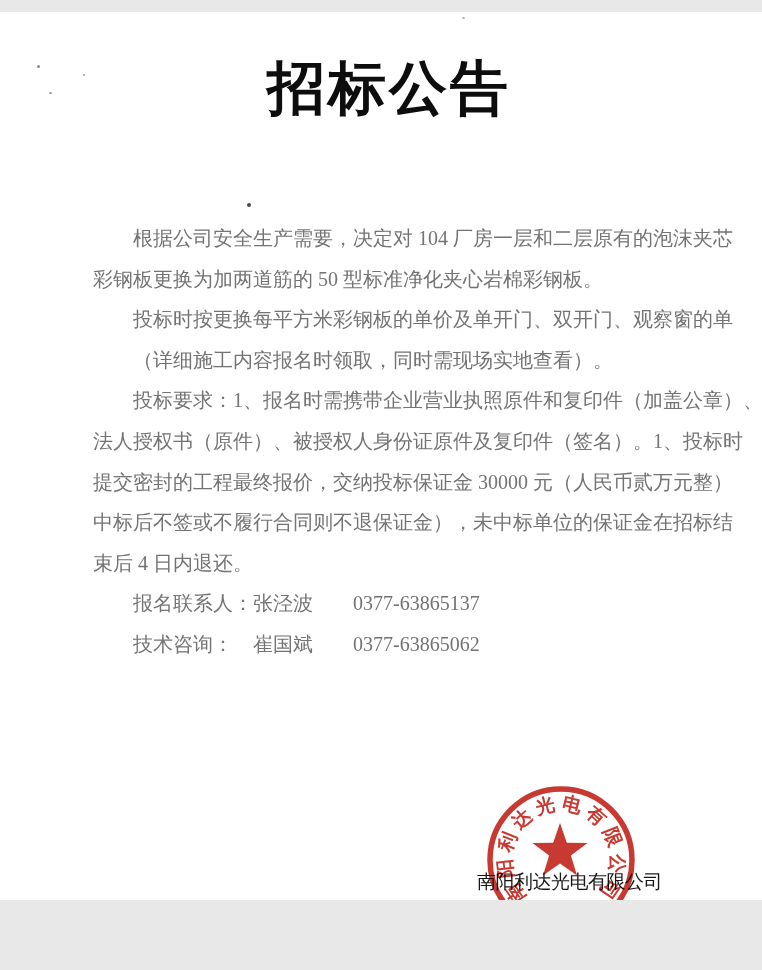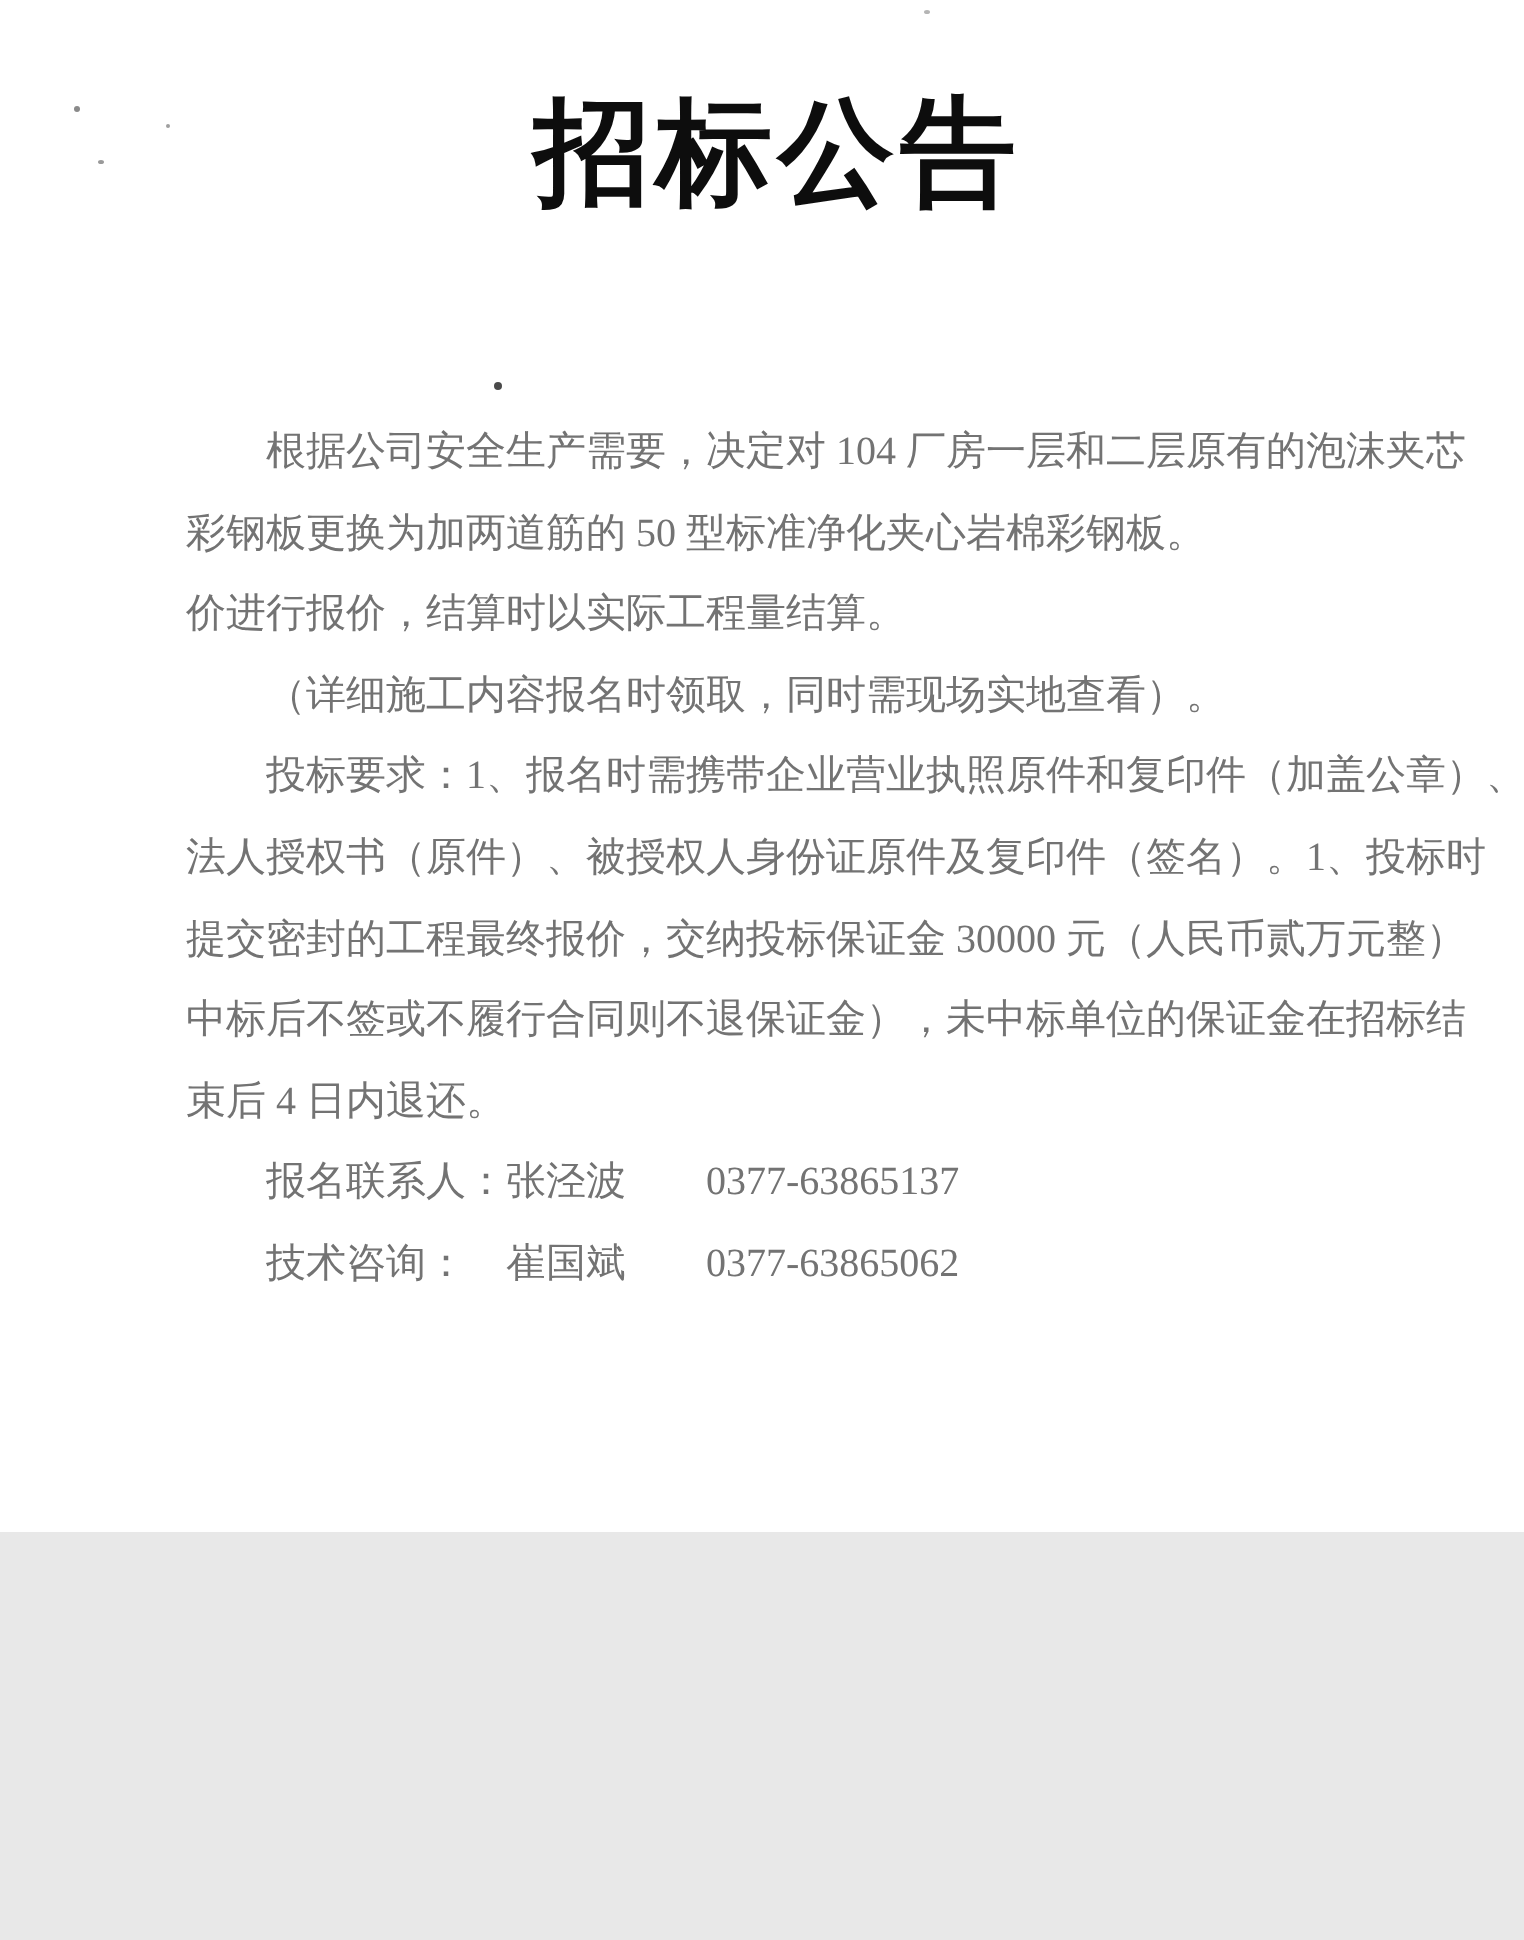--- a/index.html
+++ b/index.html
@@ -1,19 +1,19 @@
 <!DOCTYPE html>
 <html><head>
 <meta charset="utf-8">
 <style>
   html,body{margin:0;padding:0;background:#e8e8e8;}
   .page{
     position:relative;
-    width:762px;height:766px;
-    margin:0 auto;
+    width:762px;height:888px;
+    margin:12px auto;
     background:#ffffff;
     overflow:hidden;
     font-family:"Liberation Serif","DejaVu Serif",serif;
     color:#1f1f1f;
     text-decoration:underline;
   }
   .title{
     position:absolute;
     top:38px;left:0;width:762px;
     margin:0;
@@ -99,21 +99,21 @@
 </head>
 <body>
 
 <div class="page">
 
   <h1 class="title">招标公告</h1>
 
   <div class="body-block">
     <div class="line indent">根据公司安全生产需要，决定对 104 厂房一层和二层原有的泡沫夹芯</div>
     <div class="line">彩钢板更换为加两道筋的 50 型标准净化夹心岩棉彩钢板。</div>
-    <div class="line">价进行报价，结算时以实际工程量结算。</div>
+    <div class="line indent">投标时按更换每平方米彩钢板的单价及单开门、双开门、观察窗的单</div>
     <div class="line indent">（详细施工内容报名时领取，同时需现场实地查看）。</div>
     <div class="line indent">投标要求：1、报名时需携带企业营业执照原件和复印件（加盖公章）、</div>
     <div class="line">法人授权书（原件）、被授权人身份证原件及复印件（签名）。1、投标时</div>
     <div class="line">提交密封的工程最终报价，交纳投标保证金 30000 元（人民币贰万元整）</div>
     <div class="line">中标后不签或不履行合同则不退保证金），未中标单位的保证金在招标结</div>
     <div class="line">束后 4 日内退还。</div>
     <div class="line indent">报名联系人：张泾波　　0377-63865137</div>
     <div class="line indent">技术咨询：　崔国斌　　0377-63865062</div>
   </div>
 

